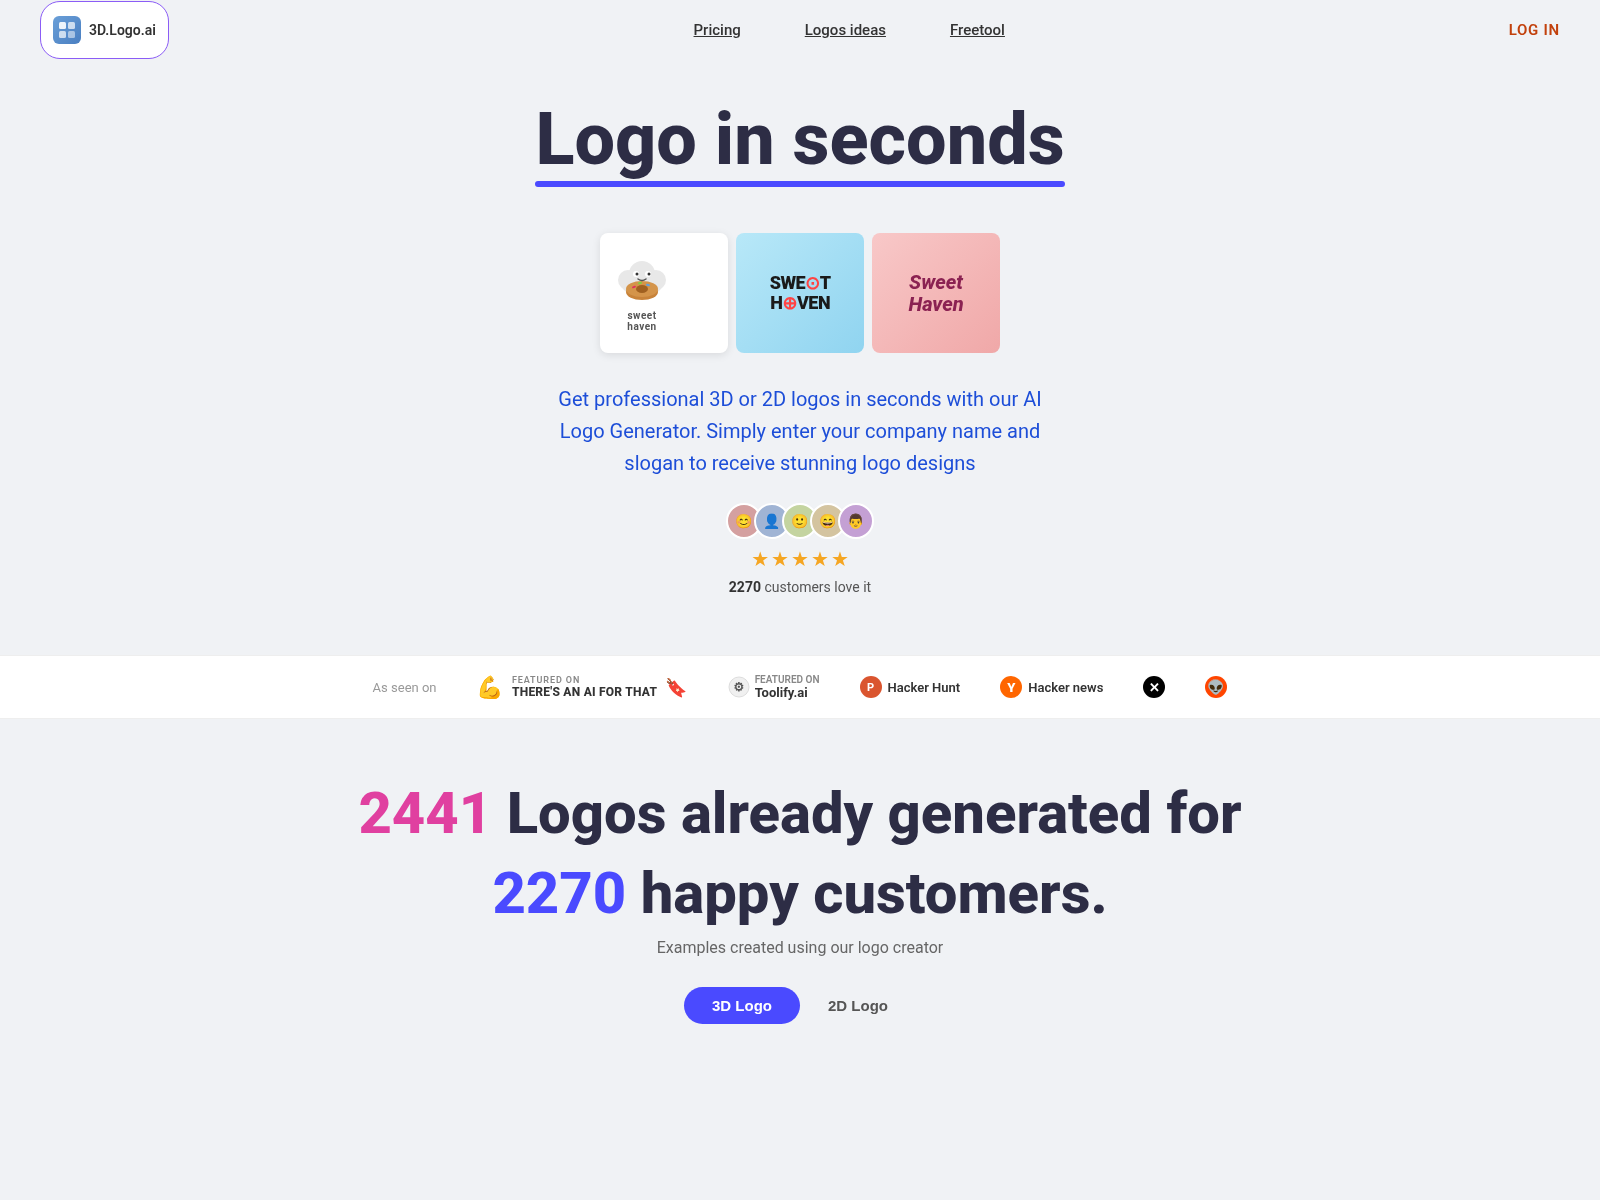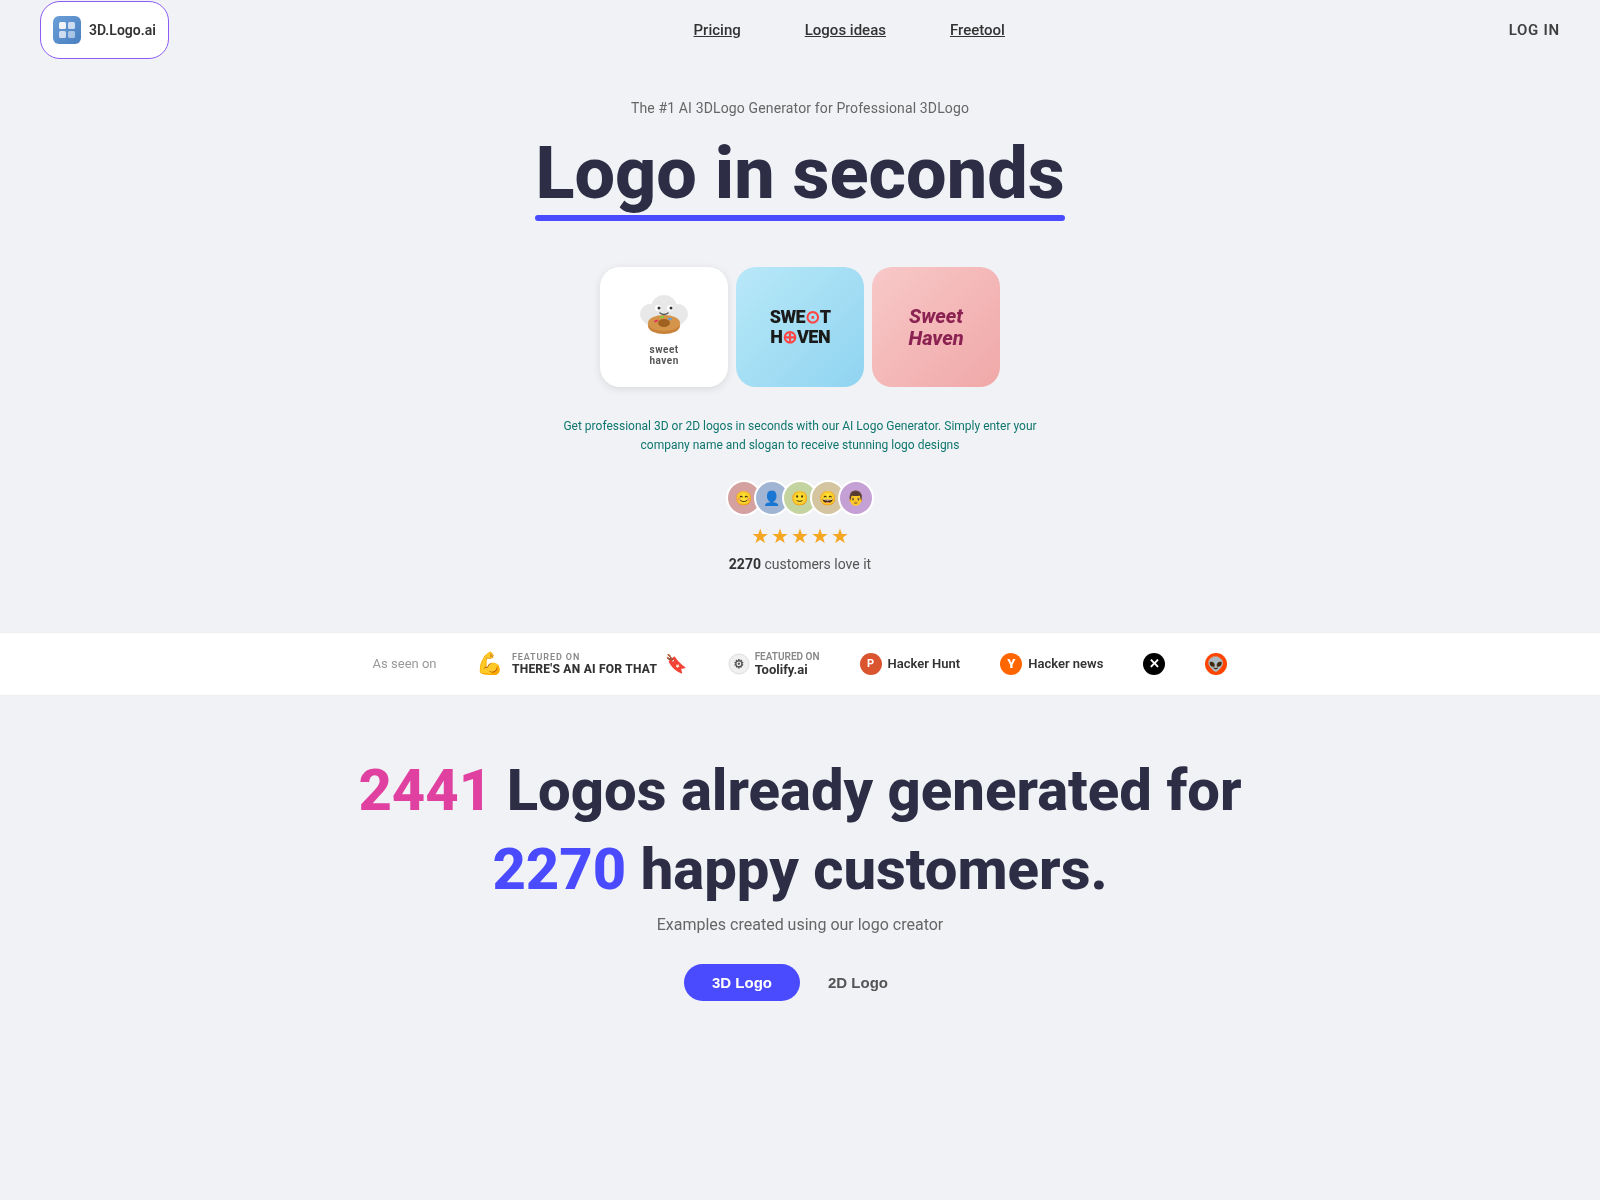--- a/index.html
+++ b/index.html
@@ -58,21 +58,21 @@
       text-decoration: underline;
       color: #333;
       font-size: 15px;
       font-weight: 500;
       cursor: pointer;
       margin-left: 28px;
     }
     .navbar-login {
       font-size: 15px;
       font-weight: 600;
-      color: #404040;
+      color: #c2410c;
       cursor: pointer;
       letter-spacing: 0.05em;
       padding-left: 7px;
     }
 
     
     .hero {
       text-align: center;
       padding: 40px 20px 30px;
     }
@@ -111,24 +111,24 @@
 
     
     .logo-preview {
       display: flex;
       justify-content: center;
       gap: 8px;
       margin: 30px auto;
       max-width: 400px;
     }
     .logo-card {
-      border-radius: 20px;
+      border-radius: 8px;
       overflow: hidden;
       display: flex;
-      align-items: center;
+      align-items: flex-start;
       justify-content: center;
       flex-direction: column;
     }
     .logo-card-white {
       background: white;
       width: 130px;
       height: 120px;
       box-shadow: 0 2px 8px rgba(0,0,0,0.1);
       padding: 10px;
     }
@@ -194,22 +194,22 @@
       font-weight: 800;
       color: #8b2252;
       text-align: center;
       line-height: 1.1;
     }
 
     
     .hero-description {
       max-width: 500px;
       margin: 10px auto 24px;
-      font-size: 12px;
-      color: #0f766e;
+      font-size: 20px;
+      color: #1d4ed8;
       line-height: 1.6;
     }
 
     
     .cta-button {
       display: inline-flex;
       align-items: center;
       gap: 8px;
       background: #8b2252;
       color: white;
@@ -394,21 +394,20 @@
   <nav class="navbar-nav">
     <a>Pricing</a>
     <a>Logos ideas</a>
     <a>Freetool</a>
   </nav>
 
   <span class="navbar-login">LOG IN</span>
 </nav>
 
 <section class="hero">
-  <p class="hero-tagline">The #1 AI 3DLogo Generator for Professional 3DLogo</p>
 
   <div>
     <div style="margin-bottom:30px;">
       <span class="hero-title-line2">
         <span>Logo in seconds</span>
         <div class="hero-title-underline"></div>
       </span>
     </div>
   </div>
 

